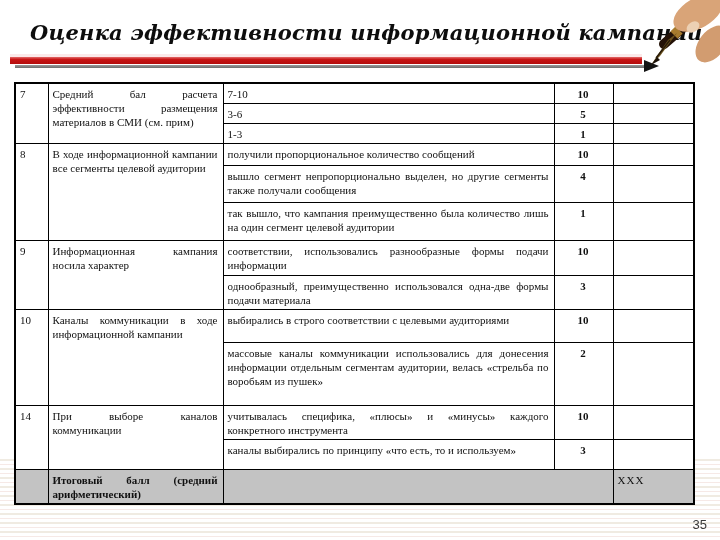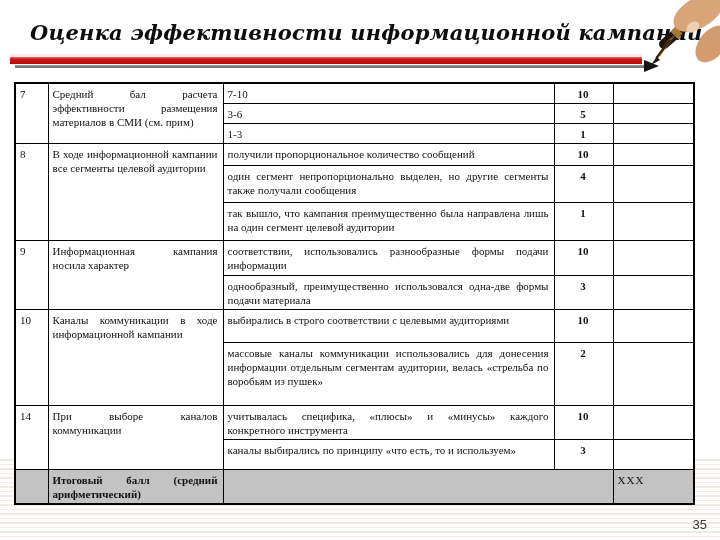--- a/index.html
+++ b/index.html
@@ -114,26 +114,26 @@
           <td class="entry"></td>
         </tr>
         <tr>
           <td class="num" rowspan="3">8</td>
           <td class="label" rowspan="3">В ходе информационной кампании все сегменты целевой аудитории</td>
           <td class="crit">получили пропорциональное количество сообщений</td>
           <td class="score">10</td>
           <td class="entry"></td>
         </tr>
         <tr>
-          <td class="crit">один сегмент непропорционально выделен, но другие сегменты также получали сообщения</td>
+          <td class="crit">вышло сегмент непропорционально выделен, но другие сегменты также получали сообщения</td>
           <td class="score">4</td>
           <td class="entry"></td>
         </tr>
         <tr>
-          <td class="crit">так вышло, что кампания преимущественно была направлена лишь на один сегмент целевой аудитории</td>
+          <td class="crit">так вышло, что кампания преимущественно была количество лишь на один сегмент целевой аудитории</td>
           <td class="score">1</td>
           <td class="entry"></td>
         </tr>
         <tr>
           <td class="num" rowspan="2">9</td>
           <td class="label" rowspan="2">Информационная кампания носила характер</td>
           <td class="crit">соответствии, использовались разнообразные формы подачи информации</td>
           <td class="score">10</td>
           <td class="entry"></td>
         </tr>

